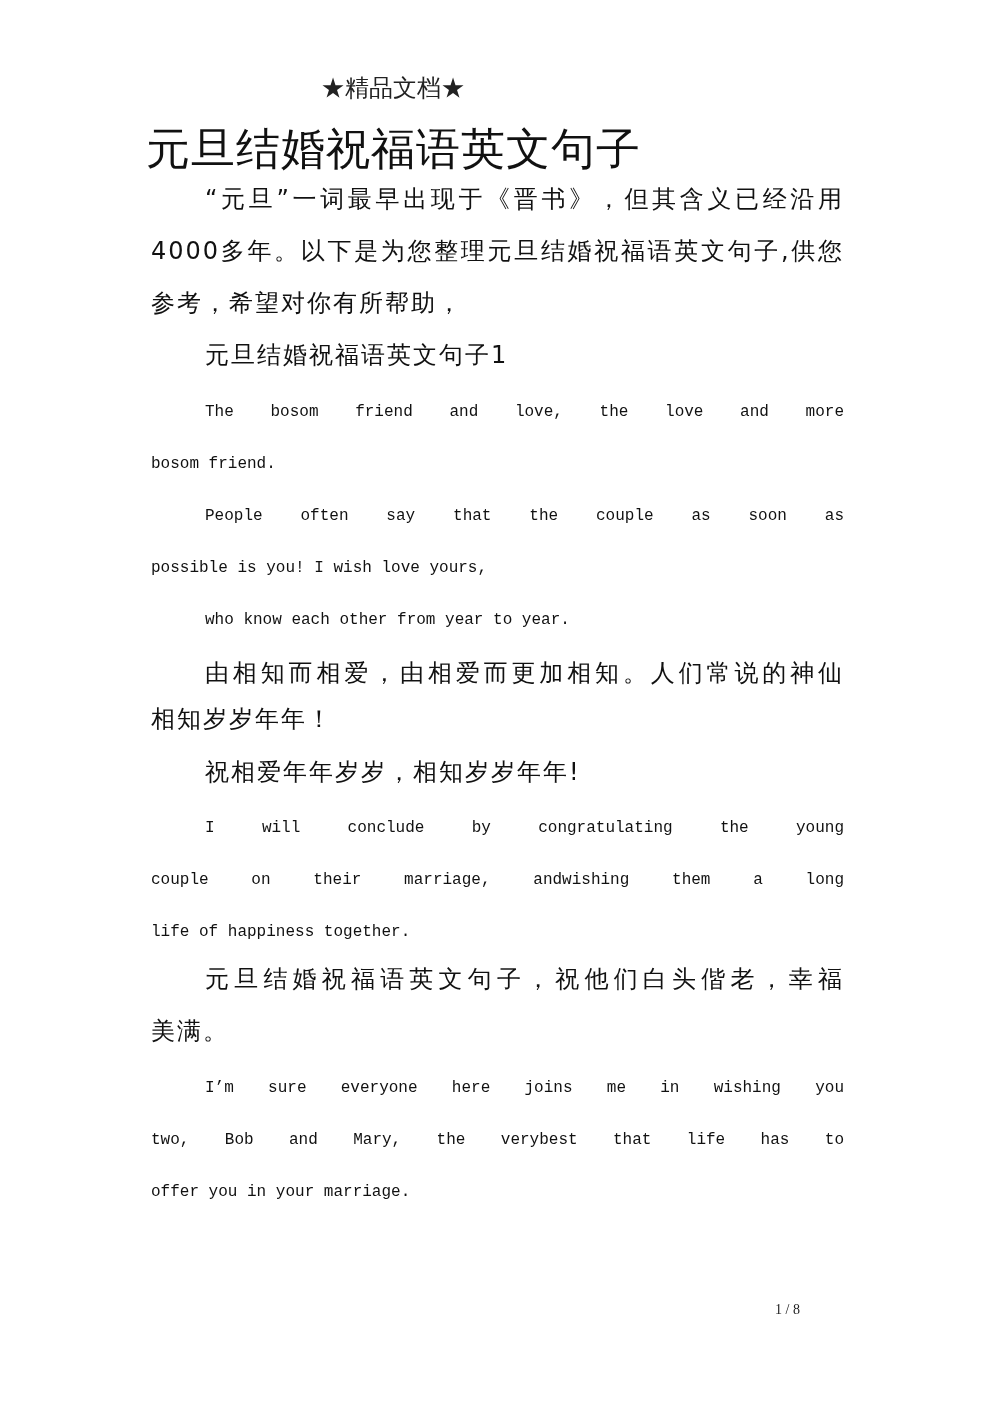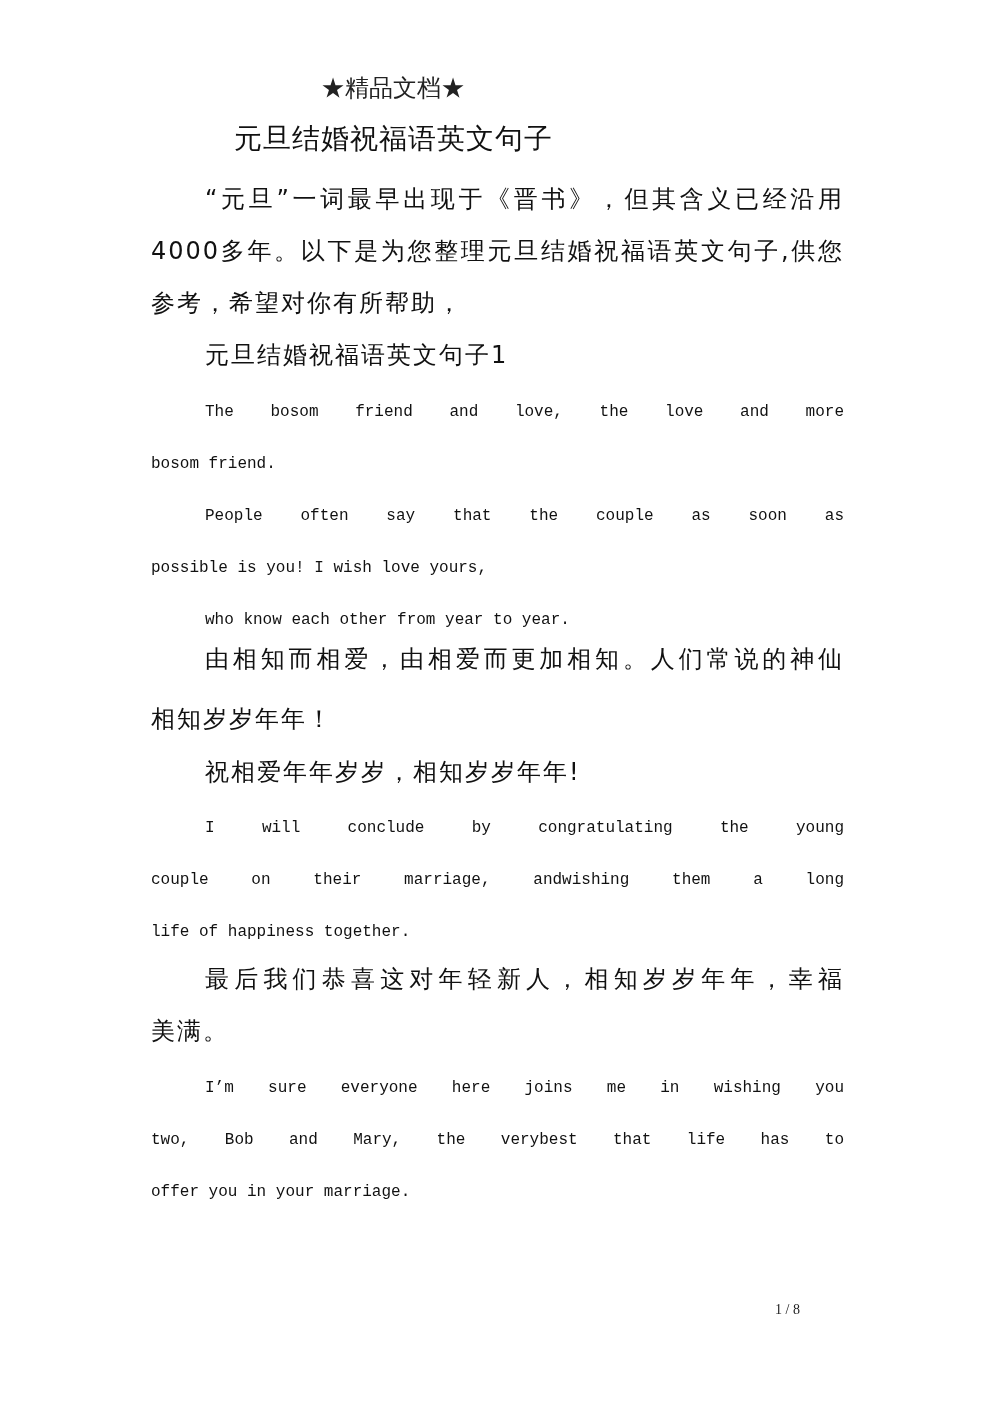--- a/index.html
+++ b/index.html
@@ -1,21 +1,21 @@
 <!DOCTYPE html>
 <html><head>
 <meta charset="utf-8">
 <style>
   html, body { margin: 0; padding: 0; background: #ffffff; }
   body { width: 993px; height: 1404px; position: relative; overflow: hidden; color: #111; }
   .page { position: absolute; left: 0; top: 0; width: 993px; height: 1404px; background: #fff; }
   .header { position: absolute; top: 72px; left: 0; width: 786px; text-align: center;
     font-family: "DejaVu Serif", serif; font-size: 24px; color: #222; }
   .title { position: absolute; top: 120px; left: 0; width: 787px; text-align: center;
-    font-family: "DejaVu Sans", sans-serif; font-size: 28px; color: #111; letter-spacing: 1px; }
+    font-family: "DejaVu Sans", sans-serif; font-size: 44px; color: #111; letter-spacing: 1px; }
   .line { position: absolute; left: 151px; width: 693px; height: 34px;
     font-family: "Liberation Mono", "DejaVu Sans Mono", monospace; font-size: 16px;
     line-height: 34px; white-space: nowrap; color: #111; }
   .line.indent { left: 205px; width: 639px; }
   .line.just { text-align: justify; text-align-last: justify; }
   .cjk { font-family: "DejaVu Sans", sans-serif; font-size: 24px; letter-spacing: 2px; }
   .footer { position: absolute; top: 1302px; left: 775px; width: 50px; text-align: left;
     font-family: Liberation Serif, serif; font-size: 14px; color: #222; }
 </style>
 </head>
@@ -29,29 +29,29 @@
   <div class="line just cjk" style="top:234px">4000多年。以下是为您整理元旦结婚祝福语英文句子,供您</div>
   <div class="line cjk" style="top:286px">参考，希望对你有所帮助，</div>
   <div class="line indent cjk" style="top:338px">元旦结婚祝福语英文句子1</div>
 
   <div class="line indent just" style="top:395px">The bosom friend and love, the love and more</div>
   <div class="line" style="top:447px">bosom friend.</div>
   <div class="line indent just" style="top:499px">People often say that the couple as soon as</div>
   <div class="line" style="top:551px">possible is you! I wish love yours,</div>
   <div class="line indent" style="top:603px">who know each other from year to year.</div>
 
-  <div class="line indent just cjk" style="top:642px">由相知而相爱，由相爱而更加相知。人们常说的神仙</div>
+  <div class="line indent just cjk" style="top:656px">由相知而相爱，由相爱而更加相知。人们常说的神仙</div>
   <div class="line cjk" style="top:702px">相知岁岁年年！</div>
   <div class="line indent cjk" style="top:755px">祝相爱年年岁岁，相知岁岁年年!</div>
 
   <div class="line indent just" style="top:811px">I will conclude by congratulating the young</div>
   <div class="line just" style="top:863px">couple on their marriage, andwishing them a long</div>
   <div class="line" style="top:915px">life of happiness together.</div>
 
-  <div class="line indent just cjk" style="top:962px">最后我们恭喜这对年轻新人，相知岁岁年年，幸福</div>
+  <div class="line indent just cjk" style="top:962px">元旦结婚祝福语英文句子，祝他们白头偕老，幸福</div>
   <div class="line cjk" style="top:1014px">美满。</div>
 
   <div class="line indent just" style="top:1071px">I’m sure everyone here joins me in wishing you</div>
   <div class="line just" style="top:1123px">two, Bob and Mary, the verybest that life has to</div>
   <div class="line" style="top:1175px">offer you in your marriage.</div>
 
 
   <div class="footer">1 / 8</div>
 </div>
 

